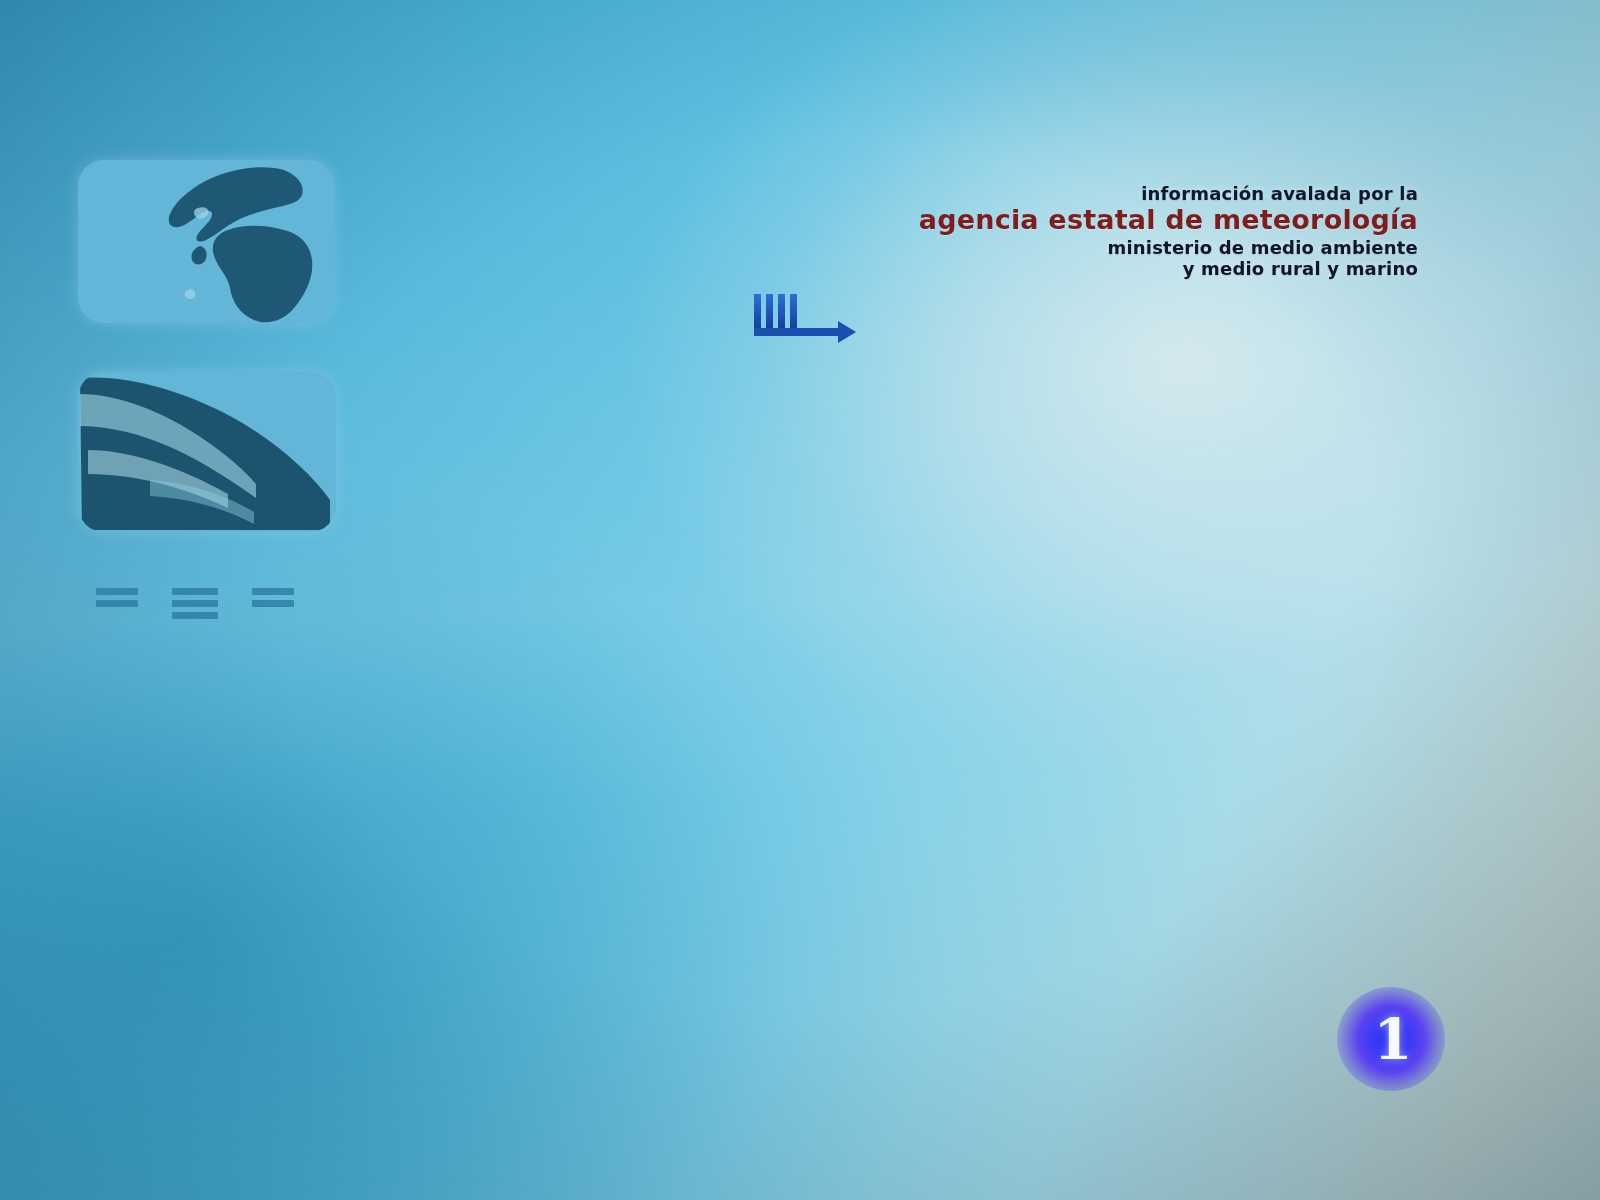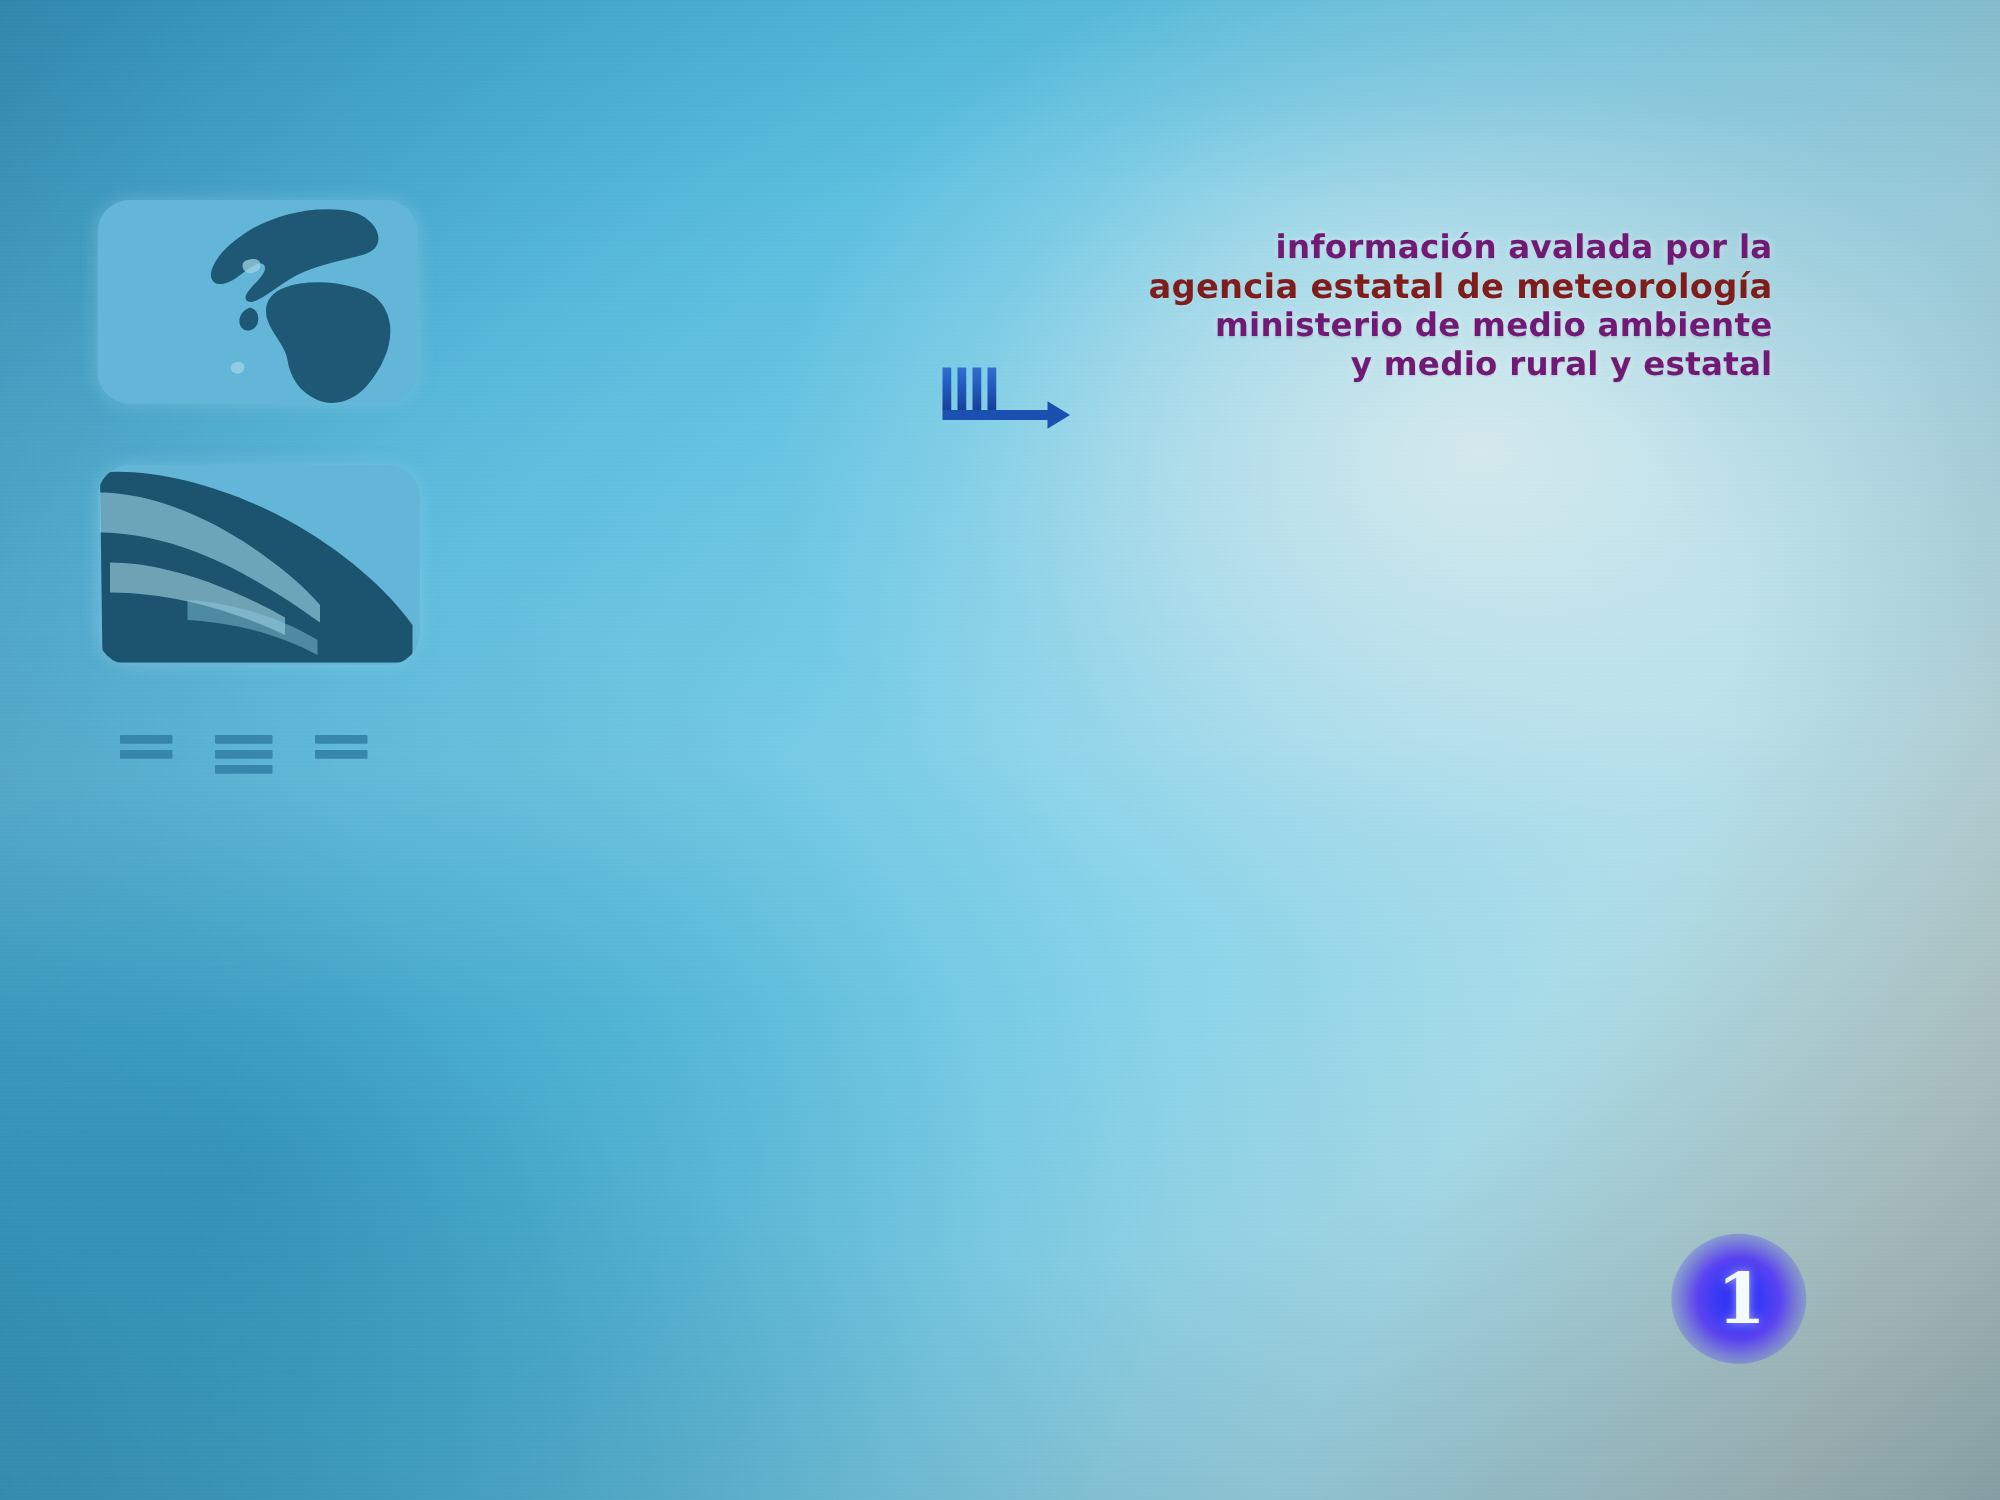--- a/index.html
+++ b/index.html
@@ -147,22 +147,22 @@
     text-align: right;
   }
   .endorse-line {
     font-family: "DejaVu Sans", sans-serif;
     font-weight: bold;
     letter-spacing: 0.2px;
     line-height: 1.19;
     white-space: nowrap;
   }
   .endorse-line.light {
-    color: #701a75;
-    font-size: 26px;
+    color: #0f172a;
+    font-size: 18px;
     text-shadow: 0 0 6px rgba(255,255,255,0.55),
                  0 1px 2px rgba(60,110,130,0.30);
   }
   .endorse-line.dark {
     color: #7f1d1d;
     font-size: 27px;
     text-shadow: 0 1px 1px rgba(255,255,255,0.28);
   }
 
   
@@ -298,21 +298,21 @@
       </g>
       <rect x="2" y="37" width="88" height="8" fill="#1b4fb0"></rect>
       <path d="M86 30 L104 41 L86 52 Z" fill="#1b4fb0"></path>
     </svg>
   </div>
 
   <div id="endorsement">
     <div class="endorse-line light">información avalada por la</div>
     <div class="endorse-line dark">agencia estatal de meteorología</div>
     <div class="endorse-line light">ministerio de medio ambiente</div>
-    <div class="endorse-line light">y medio rural y estatal</div>
+    <div class="endorse-line light">y medio rural y marino</div>
   </div>
 
 
   <div id="channel-bug">
     <div class="bug-glow"></div>
     <div class="bug-number">1</div>
   </div>
 
 </div>
 

